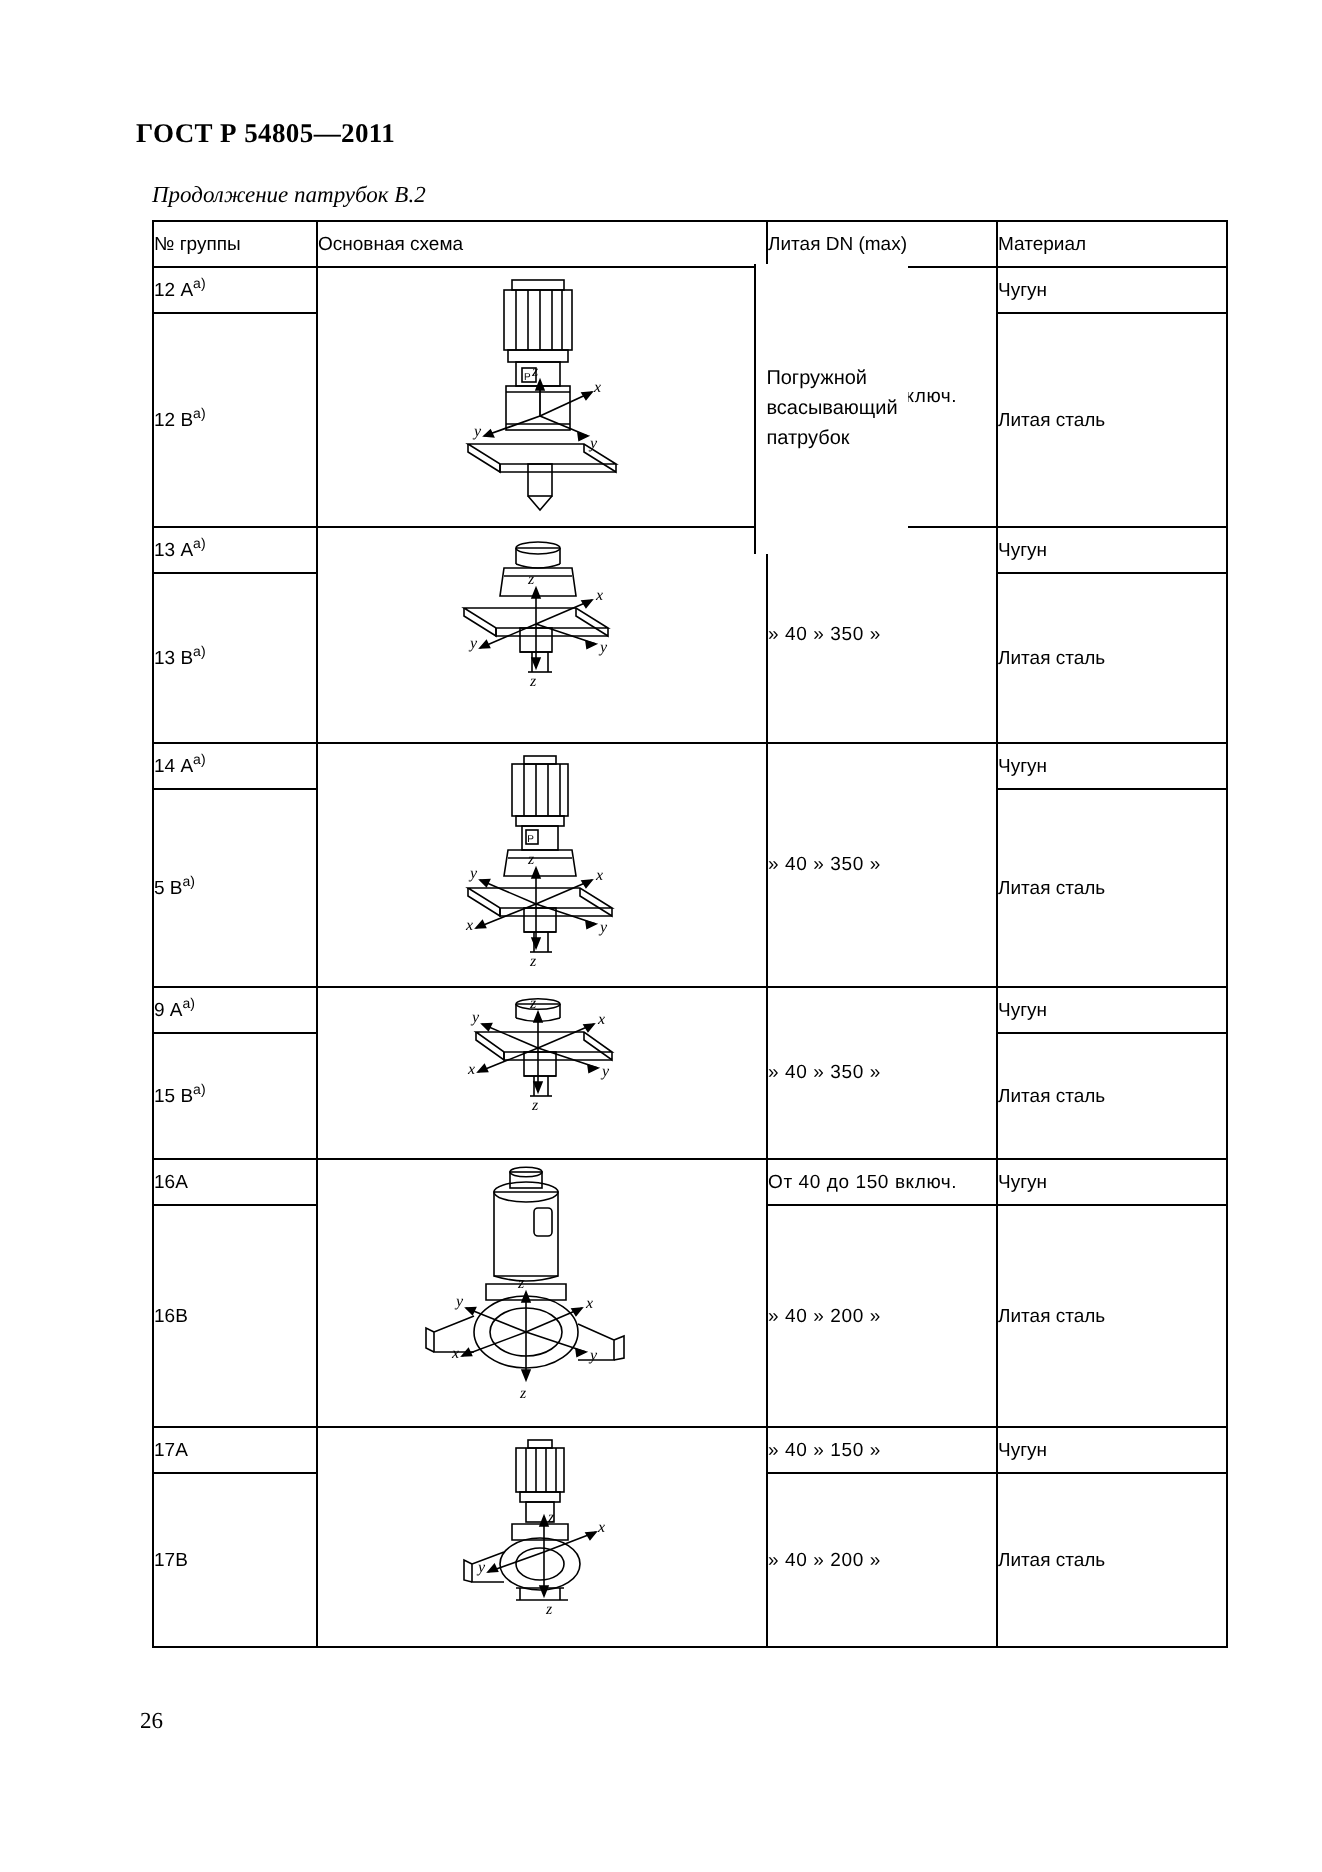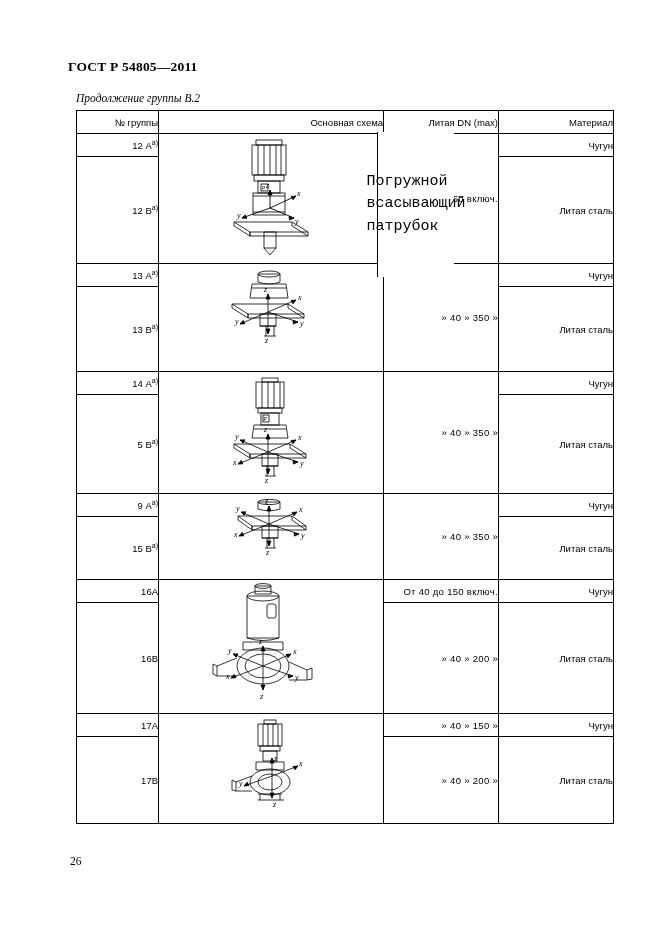--- a/index.html
+++ b/index.html
@@ -44,21 +44,21 @@
     left: 76px;
     top: 110px;
     width: 537px;
     border-collapse: collapse;
     table-layout: fixed;
   }
   table.main td, table.main th {
     border: 1px solid #000;
     font-size: 9.5px;
     font-family: "Liberation Sans", sans-serif;
-    text-align: right;
+    text-align: left;
     vertical-align: middle;
     padding: 0;
   }
   th.hdr {
     height: 22px;
     font-weight: normal;
     font-size: 9.5px;
   }
   .col-grp { width: 82px; }
   .col-sch { width: 225px; }
@@ -69,23 +69,22 @@
   .grp-cell sup { font-size: 7px; vertical-align: super; }
 
   .dn-cell { font-size: 9px; letter-spacing: 0.3px; }
   .mat-cell { font-size: 9.5px; }
 
   .sch-cell {
     position: relative;
     overflow: hidden;
   }
   .submersible-label {
-    font-size: 15px;
+    font-size: 10px;
     line-height: 1.5;
-    font-family: Liberation Mono, monospace;
   }
 
   .figwrap {
     position: relative;
     width: 100%;
     height: 100%;
     display: block;
   }
   .figwrap svg { display: block; margin: 0 auto; }
 
@@ -101,21 +100,21 @@
     font-style: italic;
     font-size: 8px;
   }
 </style>
 </head>
 <body>
 
 <div class="page">
 
   <div class="std-header">ГОСТ Р 54805—2011</div>
-  <div class="table-caption">Продолжение группы В.2</div>
+  <div class="table-caption">Продолжение патрубок В.2</div>
 
   <table class="main">
     <colgroup>
       <col class="col-grp">
         <col class="col-sch">
         <col class="col-dn">
         <col class="col-mat">
     </colgroup>
     <thead>
       <tr>

